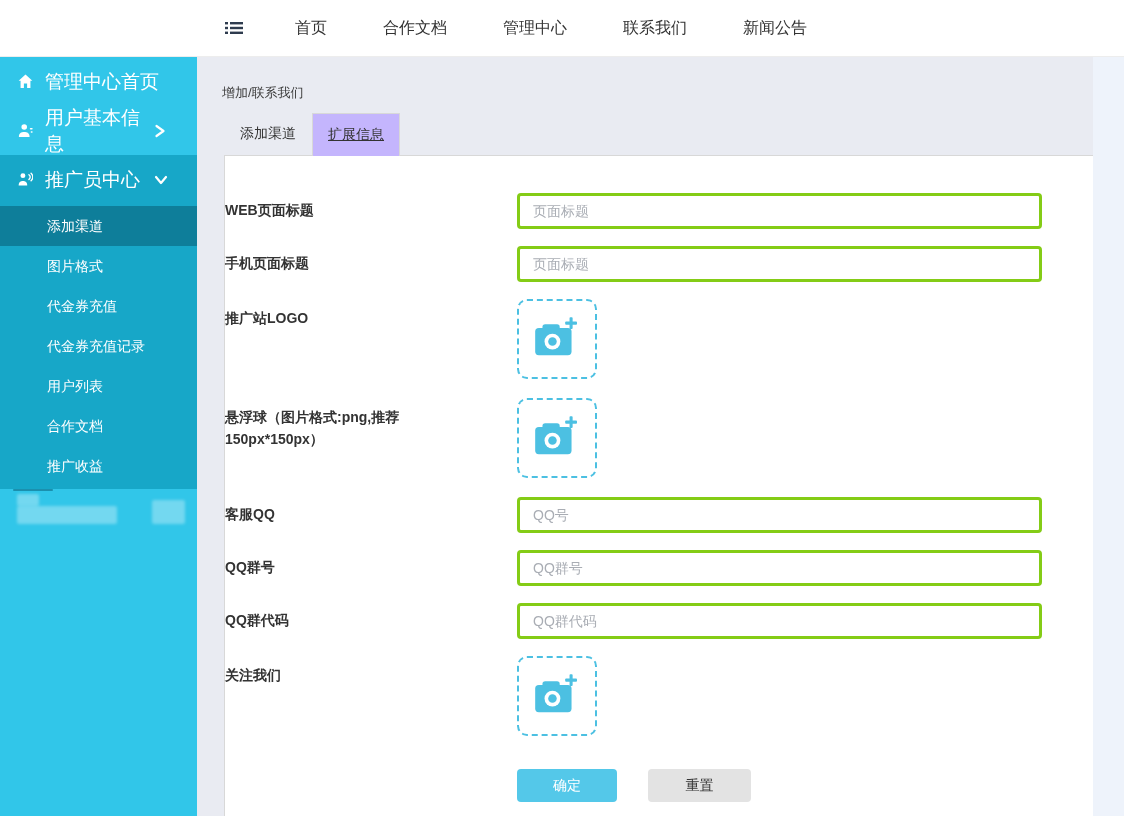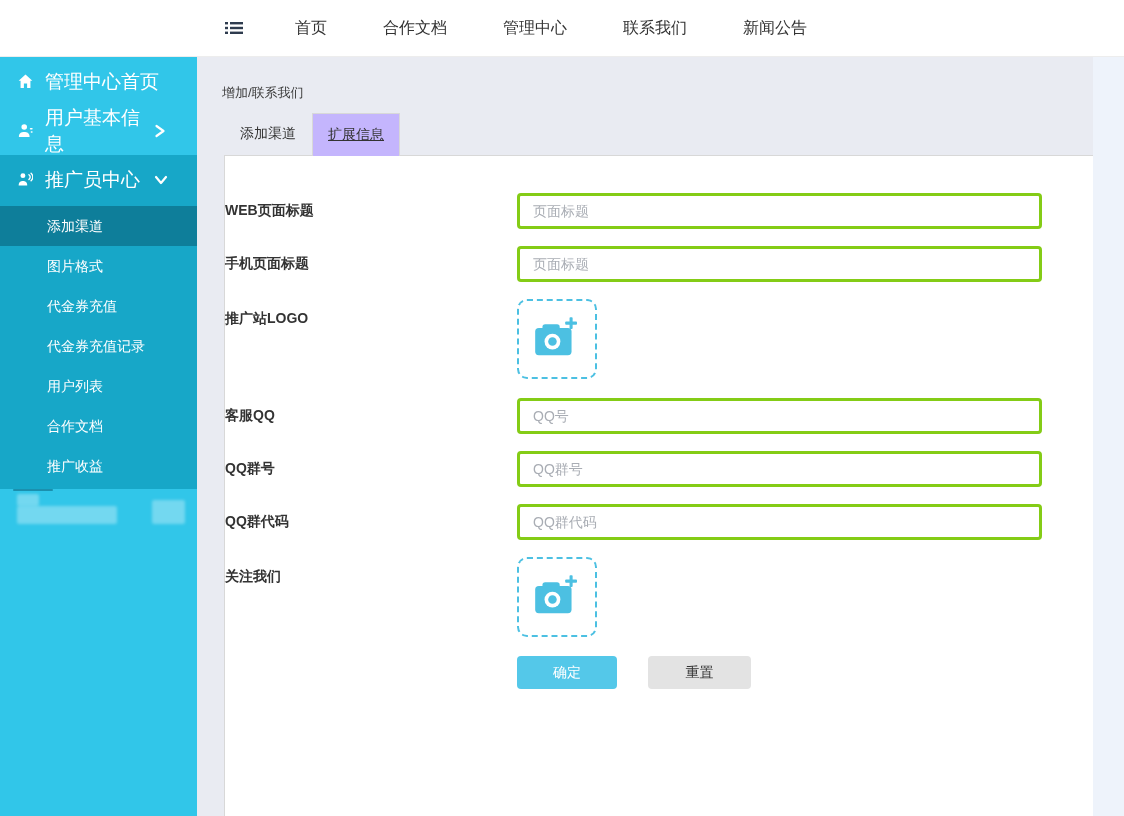--- a/index.html
+++ b/index.html
@@ -48,21 +48,21 @@
   .form-row{display:flex;align-items:center;margin-bottom:17px;}
   .upload-row{align-items:flex-start;margin-bottom:19px;}
   .form-label{width:263px;flex:none;text-align:left;font-weight:bold;font-size:14px;
               color:#333;line-height:1.55;}
   .upload-row .form-label{padding-top:9px;}
   .form-input{width:525px;height:36px;border:3px solid #84cc16;border-radius:4px;margin-left:29px;
               padding:0 13px;font-size:14px;color:#333;outline:none;font-family:inherit;background:#fff;}
   .form-input::placeholder{color:#a9adb4;}
   .upload-box{width:80px;height:80px;border:2px dashed var(--upload);border-radius:10px;margin-left:29px;
               display:flex;align-items:center;justify-content:center;cursor:pointer;background:#fff;}
-  .btn-row{display:flex;margin-left:292px;margin-top:19px;}
+  .btn-row{display:flex;margin-left:292px;margin-top:33px;}
   .btn{height:33px;border:none;border-radius:4px;font-size:14px;cursor:pointer;font-family:inherit;}
   .btn-primary{width:100px;background:var(--accent);color:#fff;}
   .btn-reset{width:103px;background:#e3e3e3;color:#333;margin-left:31px;}
 </style>
 </head>
 <body>
 
 <div class="header">
   <button class="menu-btn"><span class="icon" id="menu-icon-slot"><svg viewBox="0 0 18 14" width="18" height="14">
           <g fill="#2e3b4e">
@@ -166,20 +166,35 @@
                   <rect x="34" y="5" width="13" height="3.4" rx="1"></rect>
                   <rect x="38.8" y="0.2" width="3.4" height="13" rx="1"></rect>
                   <path d="M12 8h13a3 3 0 0 1 3 3v3H9v-3a3 3 0 0 1 3-3Z"></path>
                   <rect x="1" y="12" width="40" height="30" rx="4"></rect>
                 </g>
                 <circle cx="20" cy="27" r="8.7" fill="#fff"></circle>
                 <circle cx="20" cy="27" r="4.7" fill="var(--upload)"></circle>
               </svg></span>
           </div>
         </div>
+        <div class="form-row upload-row">
+          <label class="form-label">悬浮球（图片格式:png,推荐 150px*150px）</label>
+          <div class="upload-box">
+            <span class="icon"><svg viewBox="0 0 50 44" width="46" height="40">
+                <g fill="var(--upload)">
+                  <rect x="34" y="5" width="13" height="3.4" rx="1"></rect>
+                  <rect x="38.8" y="0.2" width="3.4" height="13" rx="1"></rect>
+                  <path d="M12 8h13a3 3 0 0 1 3 3v3H9v-3a3 3 0 0 1 3-3Z"></path>
+                  <rect x="1" y="12" width="40" height="30" rx="4"></rect>
+                </g>
+                <circle cx="20" cy="27" r="8.7" fill="#fff"></circle>
+                <circle cx="20" cy="27" r="4.7" fill="var(--upload)"></circle>
+              </svg></span>
+          </div>
+        </div>
         <div class="form-row">
           <label class="form-label">客服QQ</label>
           <input class="form-input" type="text" placeholder="QQ号" style="">
         </div>
         <div class="form-row">
           <label class="form-label">QQ群号</label>
           <input class="form-input" type="text" placeholder="QQ群号" style="">
         </div>
         <div class="form-row">
           <label class="form-label">QQ群代码</label>

